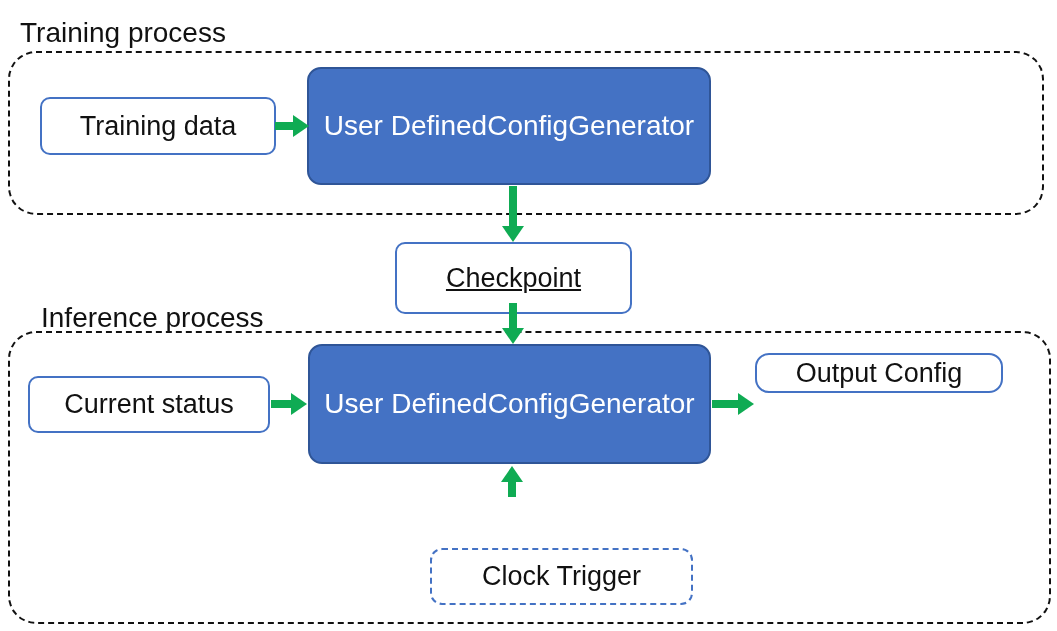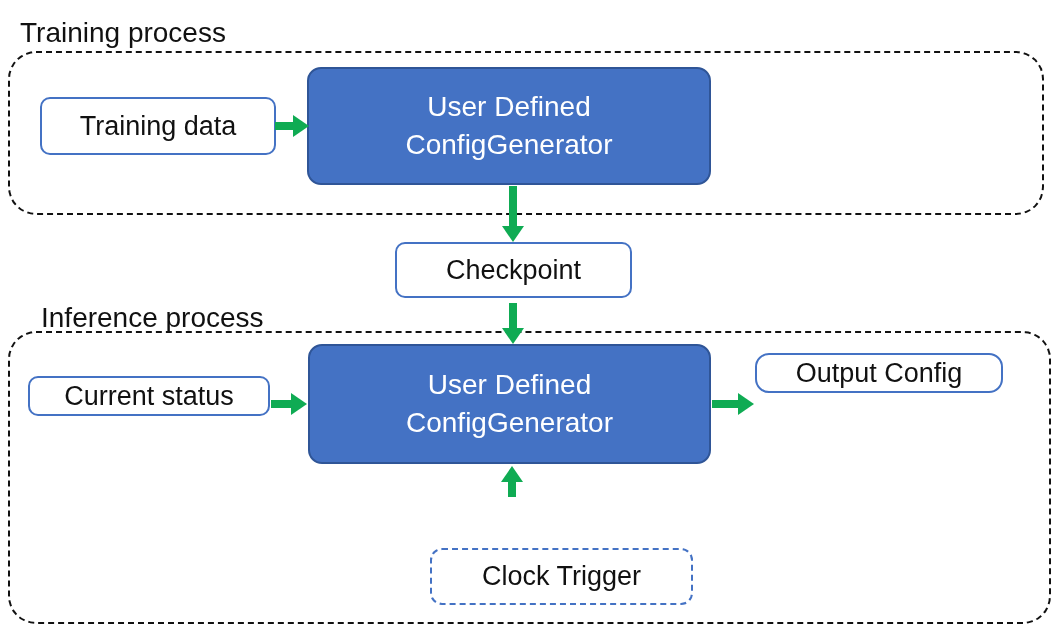--- a/index.html
+++ b/index.html
@@ -38,31 +38,31 @@
     border: 2px solid #4472C4;
     border-radius: 10px;
     display: flex;
     align-items: center;
     justify-content: center;
     color: #111111;
     font-size: 27px;
     white-space: nowrap;
   }
   #training-data-box  { left: 40px;  top: 97px;  width: 236px; height: 58px; }
-  #checkpoint-box     { left: 395px; top: 242px; width: 237px; height: 56px; }
-  #current-status-box { left: 28px;  top: 376px; width: 242px; height: 40px; }
+  #checkpoint-box     { left: 395px; top: 242px; width: 237px; height: 72px; text-decoration: underline; }
+  #current-status-box { left: 28px;  top: 376px; width: 242px; height: 57px; }
   #output-config-box  { left: 755px; top: 353px; width: 248px; height: 40px; border-radius: 14px; }
 
   .process-box {
     position: absolute;
     background: #4472C4;
     border: 2px solid #2F5597;
     border-radius: 14px;
     display: flex;
-    flex-direction: column;
+    flex-direction: row;
     align-items: center;
     justify-content: center;
     color: #ffffff;
     font-size: 28px;
     line-height: 38px;
     text-align: center;
   }
   #train-generator-box { left: 307px; top: 67px;  width: 404px; height: 118px; }
   #infer-generator-box { left: 308px; top: 344px; width: 403px; height: 120px; }
 

